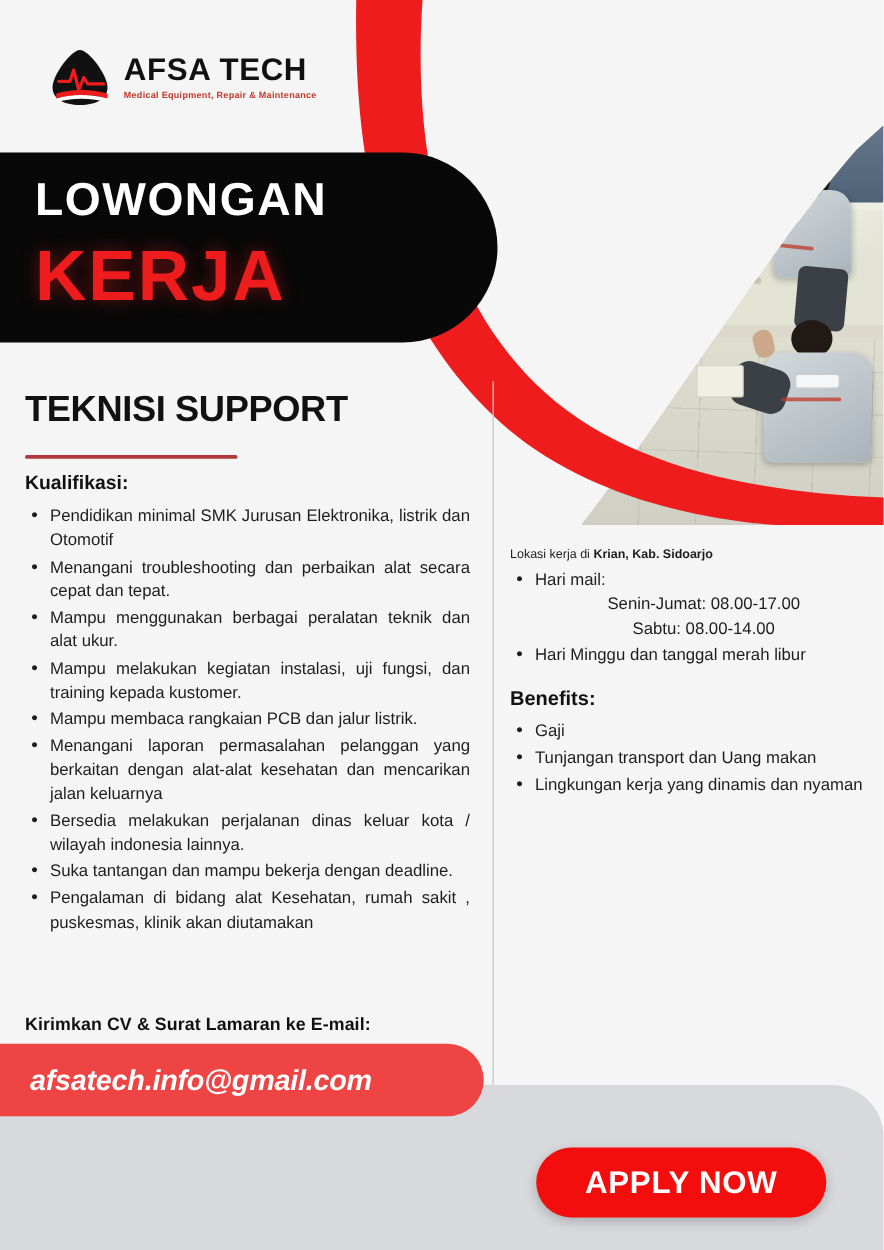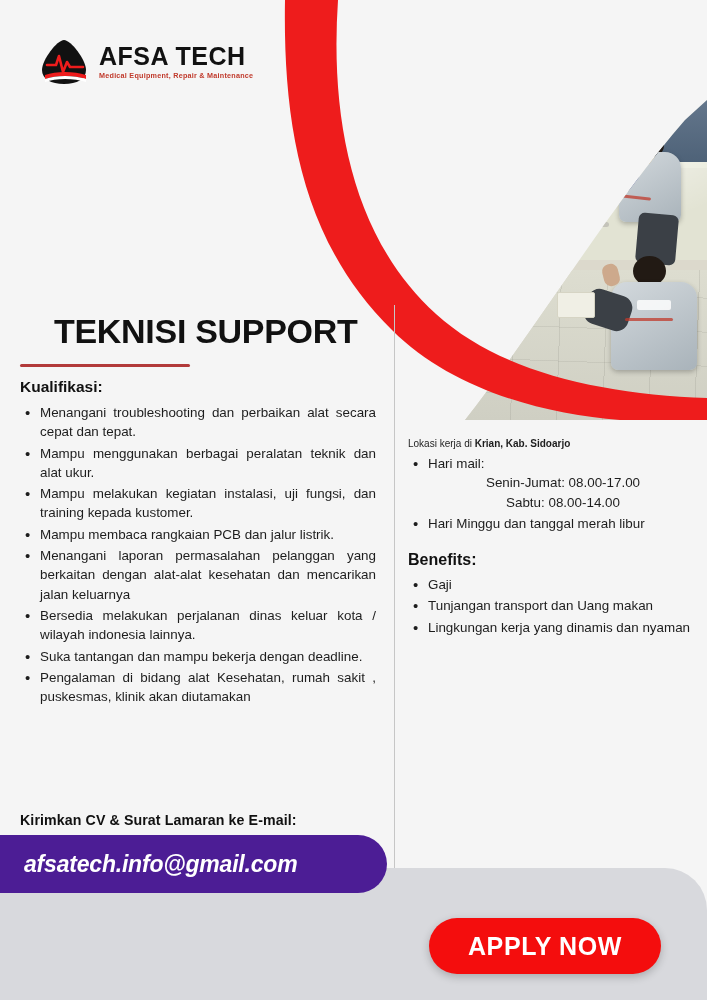--- a/index.html
+++ b/index.html
@@ -140,21 +140,21 @@
   .banner-l2{
     position:absolute; left:28px; top:66px;
     font-size:57px; font-weight:bold; color:#ee1c1c;
     letter-spacing:1.5px;
     text-shadow:0 0 14px rgba(238,28,28,.45);
   }
 
   
   .job-title{
     position:absolute; left:20px; top:312px;
-    font-size:34px; font-weight:bold; color:#111; letter-spacing:-.3px;margin-left:34px;
+    font-size:29px; font-weight:bold; color:#111; letter-spacing:-.3px;
   }
   .title-rule{
     position:absolute; left:20px; top:364px;
     width:170px; height:3px; background:#b23a3a; border-radius:2px;
   }
 
   
   .divider{
     position:absolute; left:394px; top:305px;
     width:1px; height:585px; background:#c6c6c6;
@@ -192,21 +192,21 @@
     margin-top:18px; margin-bottom:6px;
   }
 
   
   .cta-label{
     position:absolute; left:20px; top:812px;
     font-size:14.2px; font-weight:bold; color:#111; letter-spacing:.1px;
   }
   .email-pill{
     position:absolute; left:0; top:835px; width:387px; height:58px;
-    background:#4c1d95; border-radius:0 29px 29px 0;
+    background:#ef4444; border-radius:0 29px 29px 0;
     display:flex; align-items:center;
     z-index:5;
   }
   .email-text{
     margin-left:24px; color:#fff; font-size:23px;
     font-weight:bold; font-style:italic; letter-spacing:-.2px;
   }
 
   
   .footer-band{
@@ -325,29 +325,34 @@
       <path d="M7 27 L16 27 L19 18 L23 34 L27 24 L30 29 L43 29" stroke="#ee1c1c" stroke-width="2.6" fill="none" stroke-linecap="round" stroke-linejoin="round"></path>
       <path d="M5 37 C16 33 34 33 46 37 L46 41 C34 37 16 37 5 41 Z" fill="#ee1c1c"></path>
       <path d="M5 41 C16 37 34 37 46 41 L46 44 C34 40 16 40 5 44 Z" fill="#fff"></path>
     </svg>
     <div class="logo-text">
       <div class="logo-title">AFSA TECH</div>
       <div class="logo-tag">Medical Equipment, Repair &amp; Maintenance</div>
     </div>
   </div>
 
+  <div class="banner">
+    <div class="banner-l1">LOWONGAN</div>
+    <div class="banner-l2">KERJA</div>
+  </div>
 
   <div class="job-title">TEKNISI SUPPORT</div>
   <div class="title-rule"></div>
 
   <div class="divider"></div>
 
   <div class="col-left">
     <div class="sec-head">Kualifikasi:</div>
     <ul class="bullets" id="qual-list">
+        <li>Pendidikan minimal SMK Jurusan Elektronika, listrik dan Otomotif</li>
         <li>Menangani troubleshooting dan perbaikan alat secara cepat dan tepat.</li>
         <li>Mampu menggunakan berbagai peralatan teknik dan alat ukur.</li>
         <li>Mampu melakukan kegiatan instalasi, uji fungsi, dan training kepada kustomer.</li>
         <li>Mampu membaca rangkaian PCB dan jalur listrik.</li>
         <li>Menangani laporan permasalahan pelanggan yang berkaitan dengan alat-alat kesehatan dan mencarikan jalan keluarnya</li>
         <li>Bersedia melakukan perjalanan dinas keluar kota / wilayah indonesia lainnya.</li>
         <li>Suka tantangan dan mampu bekerja dengan deadline.</li>
         <li>Pengalaman di bidang alat Kesehatan, rumah sakit , puskesmas, klinik akan diutamakan</li>
       </ul>
   </div>

